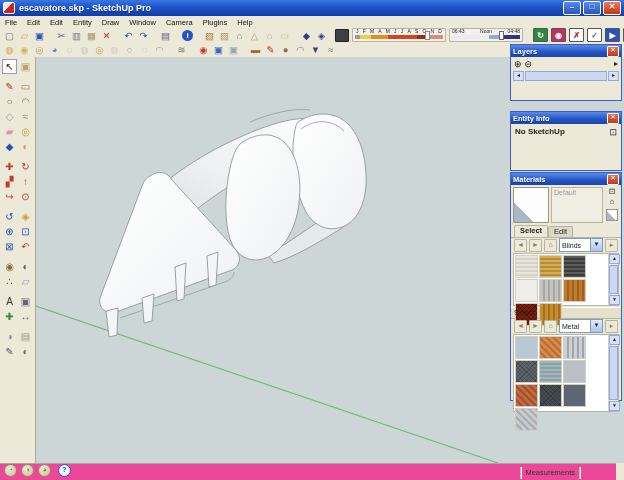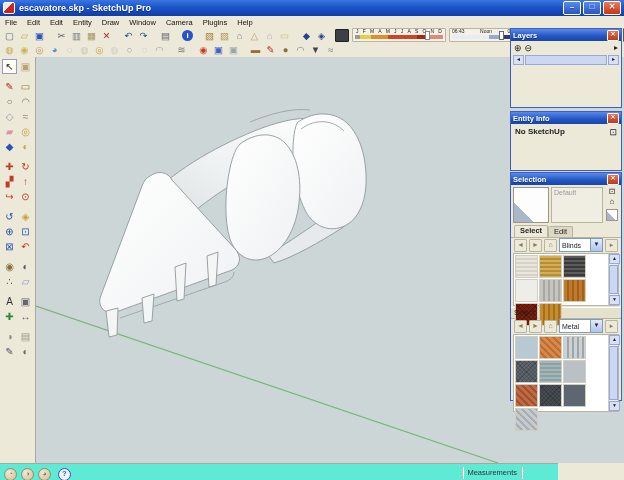--- a/index.html
+++ b/index.html
@@ -70,21 +70,21 @@
   
   .panel{position:absolute;left:510px;width:112px;background:#ece9d8;
     border:1px solid #3f5fc0;box-sizing:border-box;z-index:6;font-size:7.5px;color:#222}
   .ptitle{height:12px;background:linear-gradient(180deg,#5a8ae8,#2255c4 60%,#1a46a8);
     color:#fff;font-weight:bold;display:flex;align-items:center;padding:0 2px;
     text-shadow:0 1px 1px rgba(0,0,0,.35)}
   .pclose{margin-left:auto;width:10px;height:9px;background:linear-gradient(180deg,#e8764e,#c03a18);
     border:1px solid #fff;border-radius:1px;color:#fff;font-size:6px;line-height:7px;text-align:center}
 
   
-  #layers{top:28px;height:80px}
+  #layers{top:44px;height:57px}
   .ltb{display:flex;align-items:center;height:13px;padding:0 3px;font-size:9px}
   .ltb .circ{margin-right:3px}
   .ltb .det{margin-left:auto;font-size:8px}
   .lgrid{margin:0 2px;background:#fff;border:1px solid #9a9688}
   .lhead{display:flex;height:10px;background:#ece9d8;border-bottom:1px solid #c8c4b4;align-items:center}
   .lhead span{padding:0 2px;border-right:1px solid #c8c4b4}
   .lh-name{width:56px}.lh-vis{width:26px}.lh-col{flex:1;border-right:none!important}
   .lyrow{display:flex;height:10px;align-items:center}
   .lyrow[data-selected="true"]{background:#2a5ac8;color:#fff}
   .radio{width:7px;height:7px;border:1px solid #777;border-radius:50%;margin:0 2px;
@@ -133,22 +133,22 @@
   .sw[data-pat="x"]{background:
       repeating-linear-gradient(45deg,var(--a) 0 2px,var(--b) 2px 3px),
       repeating-linear-gradient(-45deg,var(--a) 0 2px,var(--b) 2px 3px);
       background-blend-mode:multiply}
   .vscroll{width:9px;display:flex;flex-direction:column;background:#f2f0e4;border-left:1px solid #d0cdc2}
   .vscroll .vthumb{flex:1;background:#ccd8f2;border:1px solid #98a8d8;margin:1px 0}
   .msel{height:10px;line-height:10px;padding-left:3px;border-top:1px solid #fff;
     border-bottom:1px solid #b8b4a0;background:#e4e1cc}
 
   
-  #statusbar{left:0;top:463px;width:558px;height:17px;background:#5eead4;
-    border-top:1px solid #aca899;display:flex;align-items:flex-end;font-size:7.5px;color:#333}
+  #statusbar{left:0;top:463px;width:616px;height:17px;background:#ec4899;
+    border-top:1px solid #aca899;display:flex;align-items:flex-start;font-size:7.5px;color:#333}
   .sico{width:11px;height:11px;border-radius:50%;border:1px solid #9a8a60;margin-left:4px;
     background:radial-gradient(circle at 35% 30%,#efe9d8,#cdbd96);color:#8a7a4a;
     font-size:7px;line-height:10px;text-align:center}
   .sico.help{border-color:#2a52c8;color:#2a52c8;background:#eef2fc;font-weight:bold;margin-left:7px}
   .meas-wrap{margin-left:auto;display:flex;align-items:center;height:100%}
   .vsep{width:1px;height:12px;background:#c0bca8;box-shadow:1px 0 0 #fff;margin:0 4px}
   #meas-box{width:30px;height:11px;margin-right:2px}
 </style>
 </head>
 <body>
@@ -565,21 +565,21 @@
     <span class="pclose">✕</span>
   </div>
   <div class="body">
     <span class="msg">No SketchUp</span>
     <span class="eicon">⊡</span>
   </div>
 </div>
 
 <div id="materials" class="panel">
   <div class="ptitle">
-    <span>Selection</span>
+    <span>Materials</span>
     <span class="pclose">✕</span>
   </div>
 
   <div class="mtop">
     <span class="mpreview"></span>
     <span class="mnamebox">Default</span>
     <span class="micons">
       <span>⊡</span>
       <span>⌂</span>
       <span class="minitri"></span>

